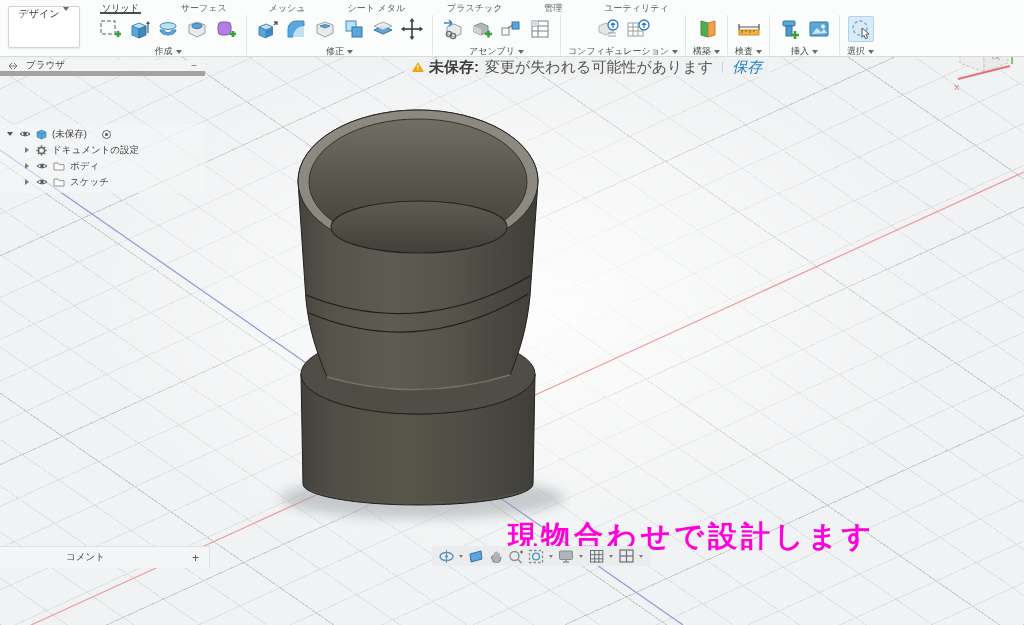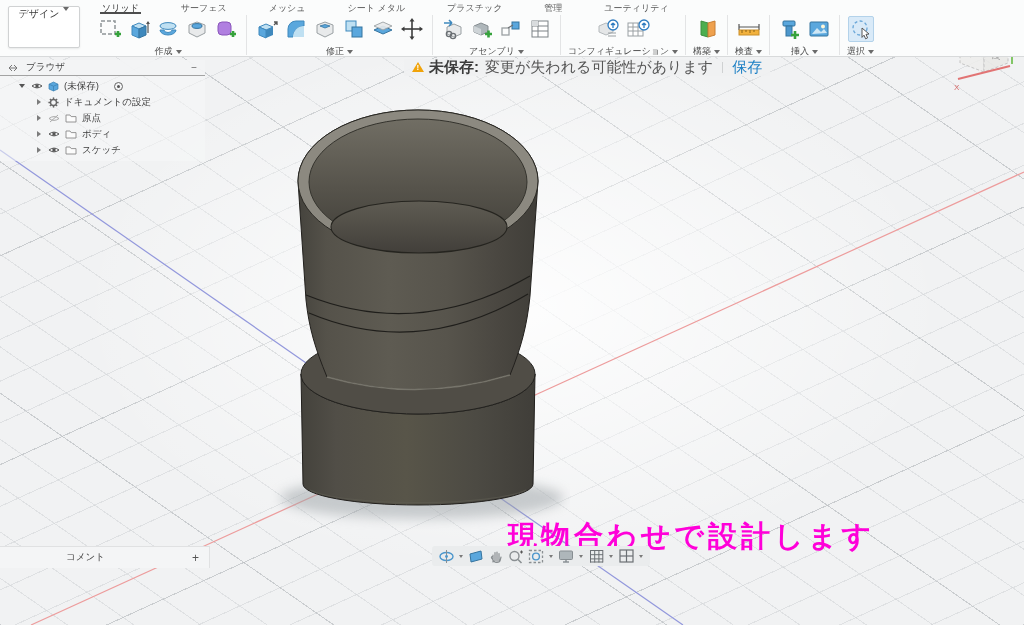--- a/index.html
+++ b/index.html
@@ -43,33 +43,33 @@
   
   .annotation { position:absolute; left:508px; top:460px; z-index:3;
     font-size:29px; font-weight:700; letter-spacing:4px; color:#ff00d9; white-space:nowrap; }
 
   
   .warnbar { position:absolute; left:404px; top:2px; height:17px; z-index:20;
     background:rgba(239,240,241,.96); display:flex; align-items:center;
     padding:0 8px; font-size:15px; color:#555; }
   .warnbar .wtitle { font-weight:700; color:#3c3c3c; margin:0 6px 0 5px; }
   .warnbar .wsep { width:1px; height:11px; background:#cfd1d2; margin:0 9px; }
-  .warnbar .wsave { color:#1b7fc4; cursor:pointer; }
+  .warnbar .wsave { color:#1b7fc4; cursor:pointer;font-style:italic; }
   .wicon { position:relative; width:12px; height:11px; }
   .wicon::before { content:""; position:absolute; left:0; top:0; width:0; height:0;
     border-left:6px solid transparent; border-right:6px solid transparent; border-bottom:10px solid #f0a30a; }
   .wicon::after { content:"!"; position:absolute; left:4.5px; top:1px; font-size:8px; font-weight:700; color:#fff; }
 
   
   .browser { position:absolute; left:0; top:3px; width:205px; z-index:20; font-size:9.5px; color:#3d3d3d; }
-  .browser-header { height:16px; background:rgba(242,243,244,.95); border-bottom:1px solid #a3a3a3;
+  .browser-header { height:16px; background:rgba(242,243,244,.95); border-bottom:5px solid #a3a3a3;
     display:flex; align-items:center; padding:0 8px; gap:8px; }
   .browser-title { flex:1; color:#444; }
   .browser-min { color:#666; font-size:10px; cursor:pointer; }
-  .browser-body { background:rgba(246,247,248,.55); padding:2px 12px 3px; }
+  .browser-body { background:rgba(246,247,248,.55); padding:2px 0 3px;margin-top:48px; }
   .trow { height:16px; display:flex; align-items:center; gap:5px; padding-left:6px; }
   .trow .indent { width:12px; }
   .tw { width:8px; display:flex; justify-content:center; }
   .arr-r { width:0; height:0; border-top:3.5px solid transparent; border-bottom:3.5px solid transparent; border-left:4.5px solid #7c7c7c; }
   .arr-d { width:0; height:0; border-left:3.5px solid transparent; border-right:3.5px solid transparent; border-top:4.5px solid #555; }
   .radio { width:9px; height:9px; border:1px solid #666; border-radius:50%; margin-left:10px;
     display:flex; align-items:center; justify-content:center; }
   .radio::after { content:""; width:3px; height:3px; background:#555; border-radius:50%; }
 
   
@@ -197,34 +197,20 @@
               <line x1="1.9" y1="1.9" x2="3" y2="3"></line>
               <line x1="8" y1="8" x2="9.1" y2="9.1"></line>
               <line x1="9.1" y1="1.9" x2="8" y2="3"></line>
               <line x1="3" y1="8" x2="1.9" y2="9.1"></line>
             </g>
           </svg>
         <span>ドキュメントの設定</span>
       </div>
 
 
-      <div class="trow">
-        <span class="indent"></span>
-        <span class="tw">
-            <span class="arr-r"></span>
-          </span>
-        <svg width="12" height="9">
-            <path d="M1 4.5 Q6 0.7 11 4.5 Q6 8.3 1 4.5 Z" fill="none" stroke="#a9a9a9" stroke-width="1"></path>
-            <line x1="2" y1="8" x2="10" y2="1" stroke="#a9a9a9" stroke-width="1"></line>
-          </svg>
-        <svg width="12" height="10">
-            <path d="M1 2 h4 l1.2 1.6 H11 V9 H1 Z" fill="#fcfcfc" stroke="#8b8b8b" stroke-width=".9"></path>
-          </svg>
-        <span>原点</span>
-      </div>
 
       <div class="trow">
         <span class="indent"></span>
         <span class="tw">
             <span class="arr-r"></span>
           </span>
         <svg width="12" height="8">
             <path d="M1 4 Q6 0.2 11 4 Q6 7.8 1 4 Z" fill="none" stroke="#555" stroke-width="1"></path>
             <circle cx="6" cy="4" r="1.7" fill="#555"></circle>
           </svg>

